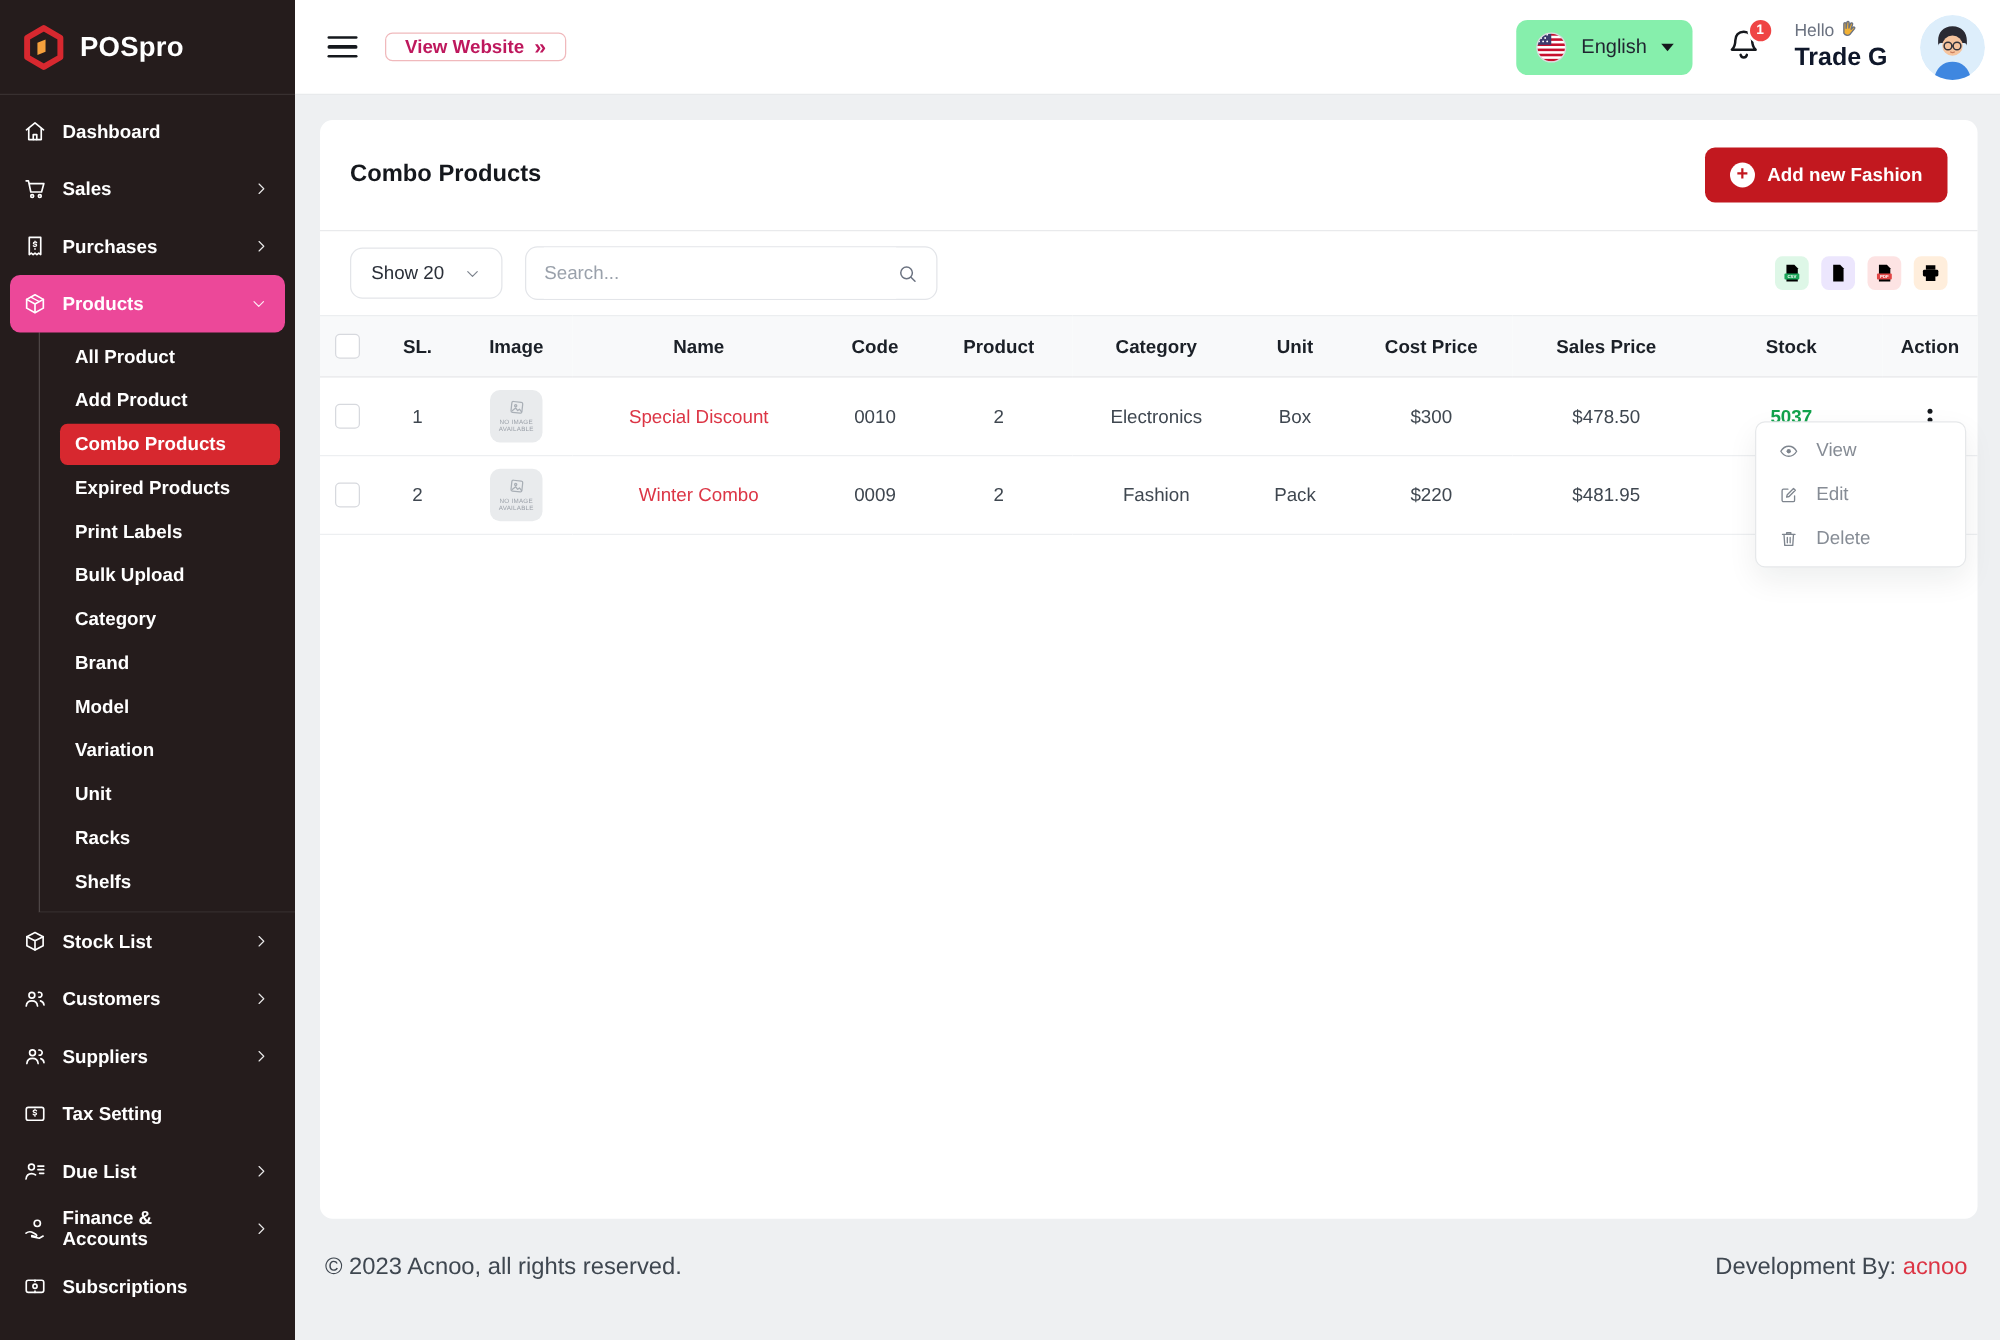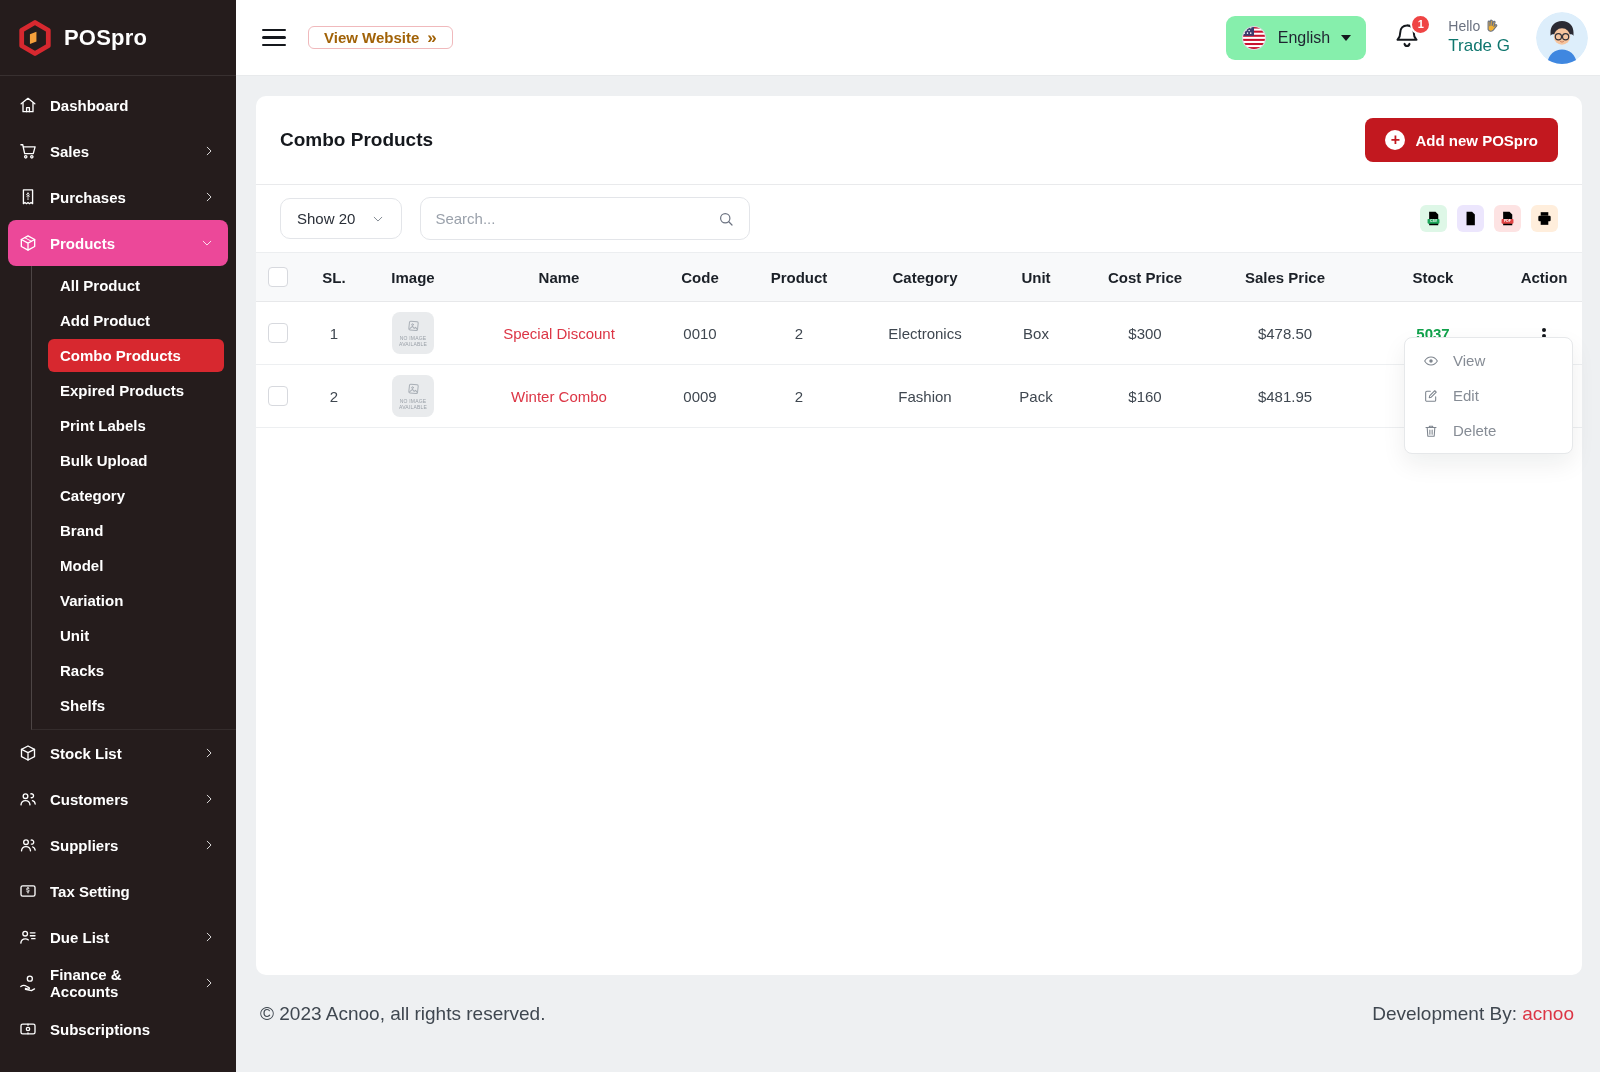--- a/index.html
+++ b/index.html
@@ -50,41 +50,41 @@
   
   .main { flex: 1; display: flex; flex-direction: column; min-width: 0; }
   .topbar {
     height: 76px; background: #fff; border-bottom: 1px solid #e8eaec;
     display: flex; align-items: center; padding: 0 12px 0 26px; gap: 22px;
   }
   .hamburger { width: 24px; display: flex; flex-direction: column; gap: 5px; cursor: pointer; }
   .hamburger span { height: 2.6px; background: #15181d; border-radius: 2px; }
   .view-website {
     display: flex; align-items: center; gap: 8px;
-    border: 1px solid #f0b9bc; color: #a16207; background: #fff;
+    border: 1px solid #f0b9bc; color: #be185d; background: #fff;
     font-weight: 700; font-size: 15px; padding: 2px 15px; border-radius: 6px; cursor: pointer;
     font-family: "Liberation Sans", sans-serif;
   }
   .view-website .dbl-chev { font-size: 17px; font-weight: 700; line-height: 1; }
   .topbar-right { margin-left: auto; display: flex; align-items: center; gap: 26px; }
   .lang-pill {
     display: flex; align-items: center; gap: 11px; background: #86efac;
     border-radius: 9px; padding: 9px 15px; cursor: pointer;
   }
   .lang-pill .lang-label { font-size: 16px; color: #1f2430; }
   .caret-down { width: 0; height: 0; border-left: 5px solid transparent; border-right: 5px solid transparent; border-top: 6px solid #15181d; }
   .bell-wrap { position: relative; width: 30px; height: 34px; cursor: pointer; color: #15181d; }
   .bell-badge {
     position: absolute; top: -7px; right: -9px; min-width: 21px; height: 21px;
     background: #ef4444; border: 2px solid #fff; border-radius: 50%;
     color: #fff; font-size: 11px; font-weight: 700; display: flex; align-items: center; justify-content: center;
   }
   .greeting { line-height: 1.35; }
   .greeting .hello { color: #6b7280; font-size: 14px; display: flex; align-items: center; gap: 3px; }
-  .greeting .uname { color: #0f766e; font-size: 17px; font-weight: 400; }
+  .greeting .uname { color: #0f172a; font-size: 20px; font-weight: 700; }
   .avatar { width: 52px; height: 52px; border-radius: 50%; overflow: hidden; cursor: pointer; flex: 0 0 52px; }
 
   
   .content { padding: 20px 18px 0 20px; }
   .card { background: #fff; border-radius: 10px; height: 879px; position: relative; }
   .card-head {
     display: flex; align-items: center; justify-content: space-between;
     padding: 22px 24px; border-bottom: 1px solid #e9eaec;
   }
   .page-title { font-size: 19px; font-weight: 700; color: #15181d; }
@@ -432,21 +432,21 @@
     </div>
   </header>
 
   <div class="content">
     <div class="card">
 
       <div class="card-head">
         <h2 class="page-title">Combo Products</h2>
         <button class="add-btn">
           <span class="plus-circle">+</span>
-          <span>Add new POSpro</span>
+          <span>Add new Fashion</span>
         </button>
       </div>
 
       <div class="controls">
         <div class="show-select">
           <span>Show 20</span>
           <span class="chev-sm icon">
               <svg viewBox="0 0 24 24" width="14" height="14">
                 <path d="M5.5 9l6.5 6.5L18.5 9"></path>
               </svg>
@@ -566,21 +566,21 @@
                     </svg>
                   </span>
                 <span class="nia">NO IMAGE AVAILABLE</span>
               </div>
             </td>
             <td><a class="name-link">Winter Combo</a></td>
             <td>0009</td>
             <td>2</td>
             <td>Fashion</td>
             <td>Pack</td>
-            <td>$160</td>
+            <td>$220</td>
             <td>$481.95</td>
             <td><span class="stock-val"></span></td>
             <td></td>
           </tr>
         </tbody>
       </table>
 
       <div class="action-menu">
         <div class="mi">
           <span class="icon">

